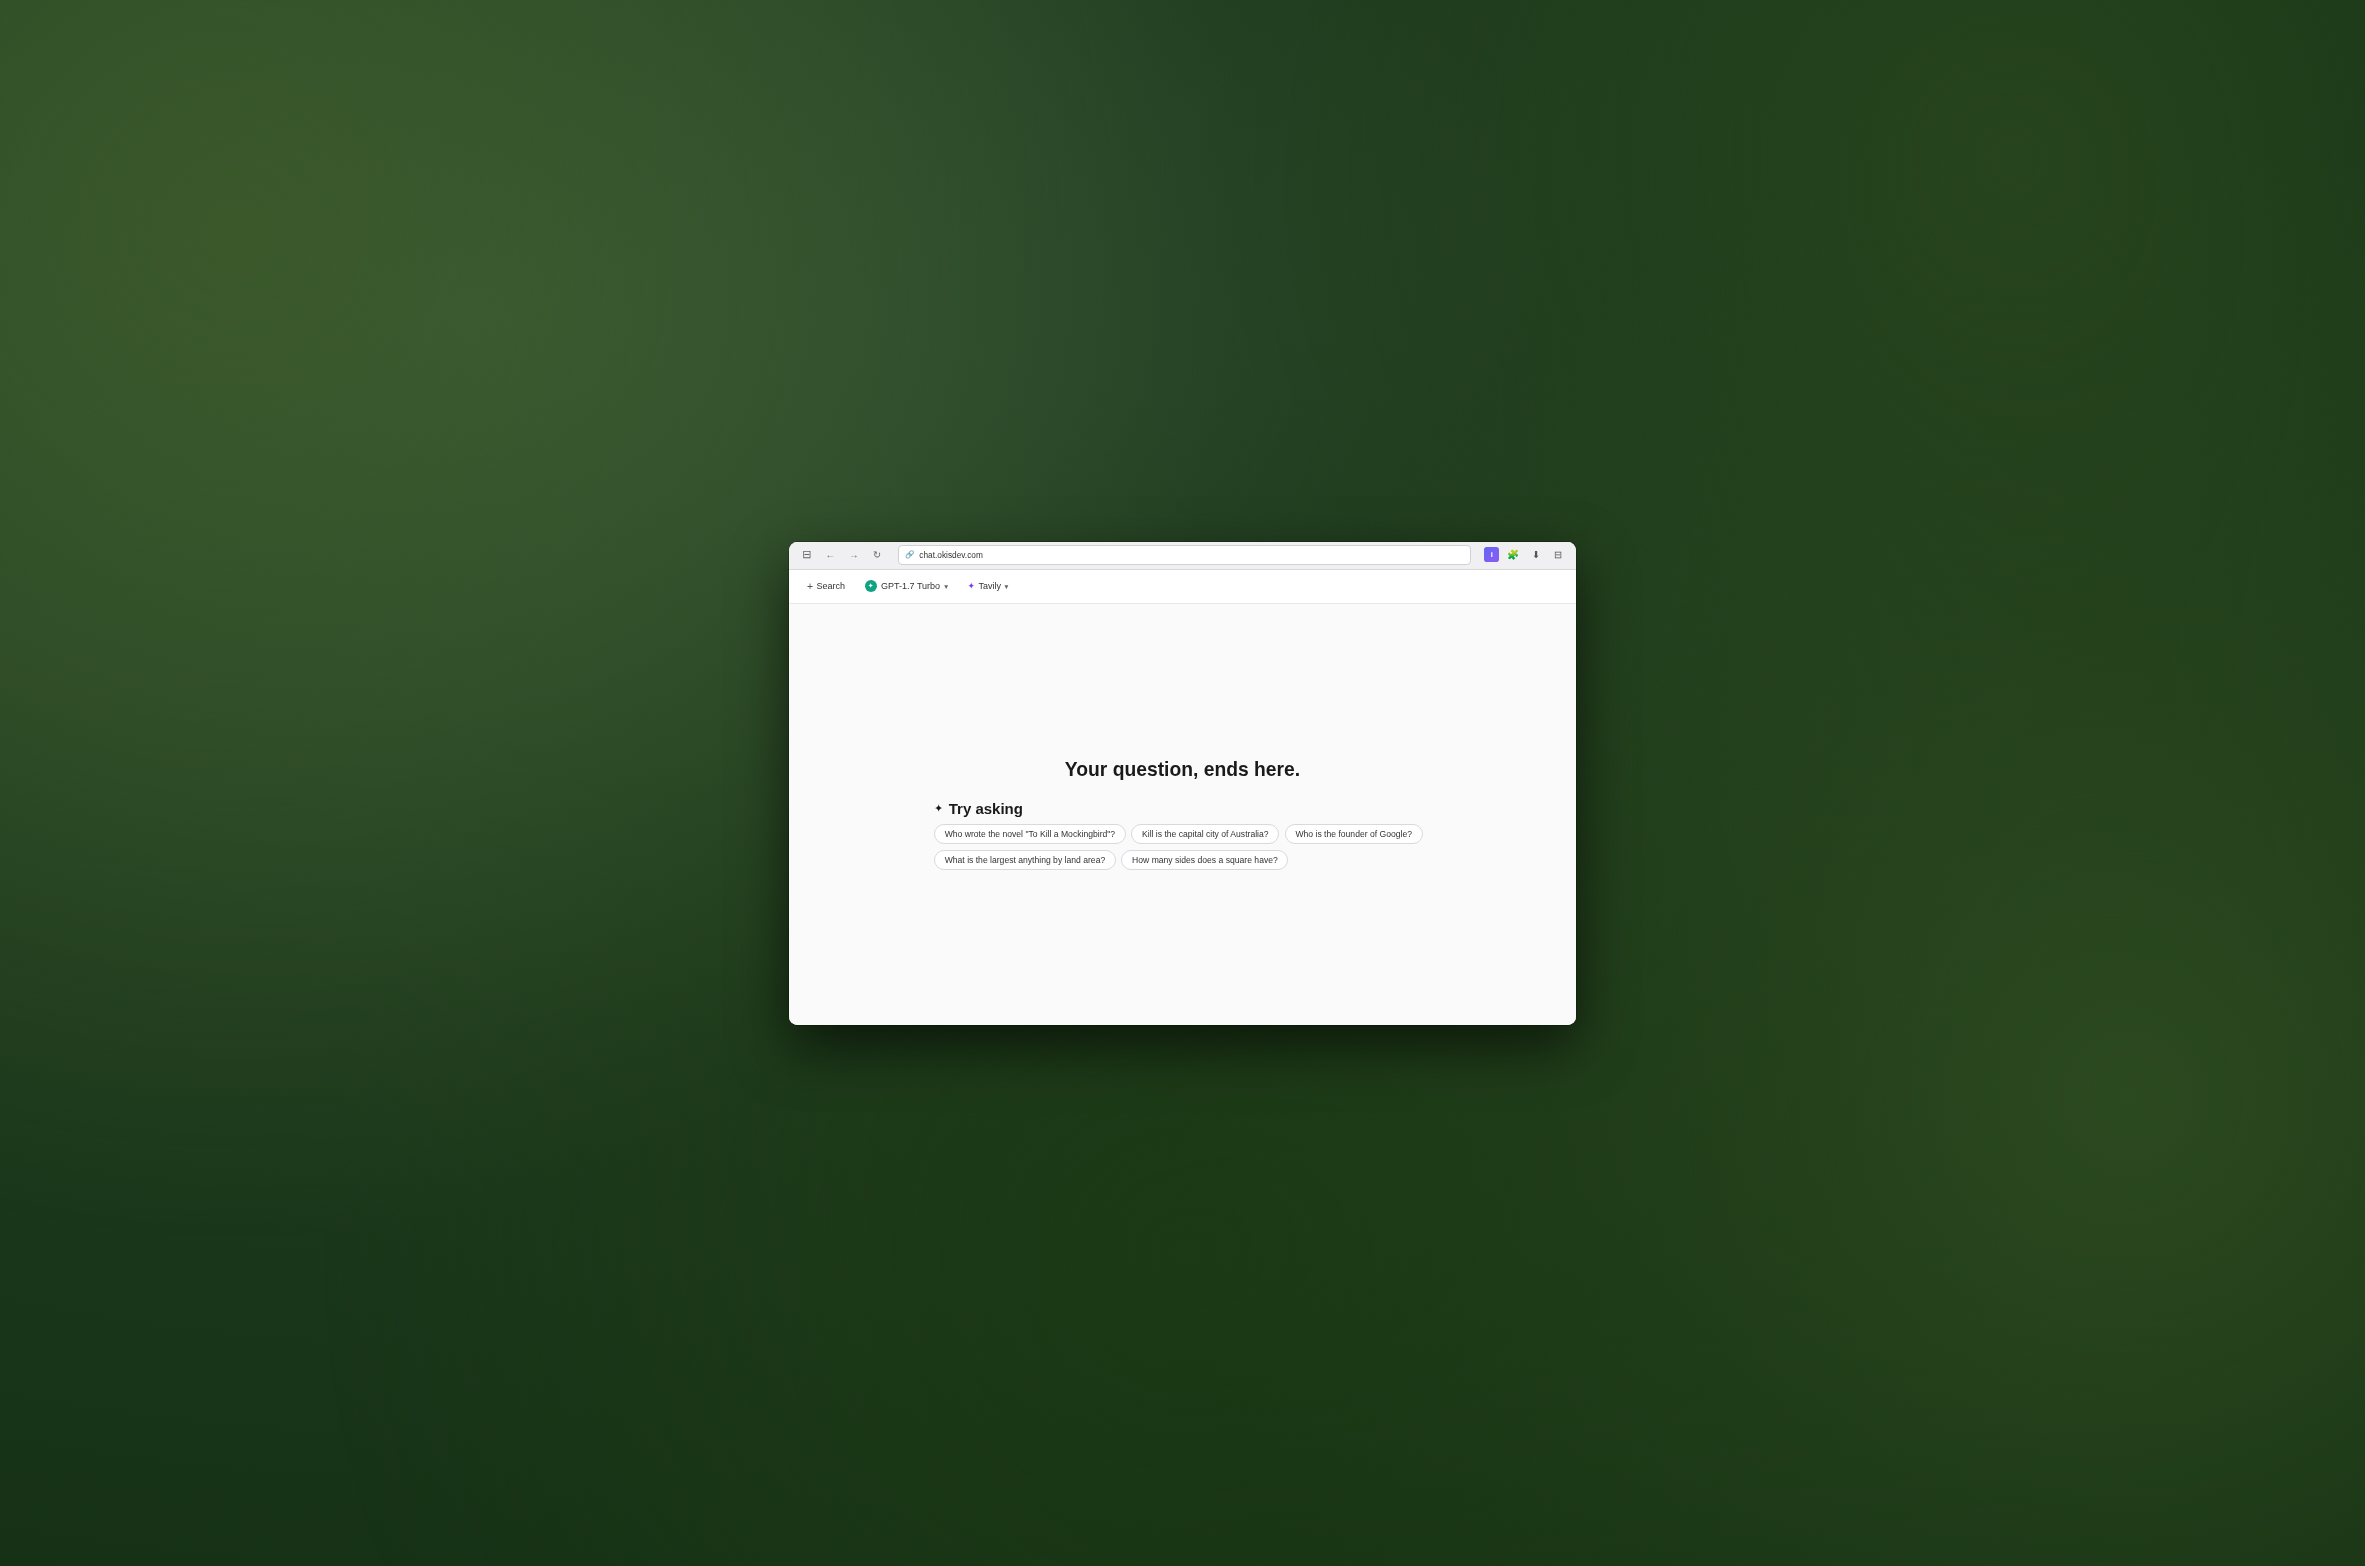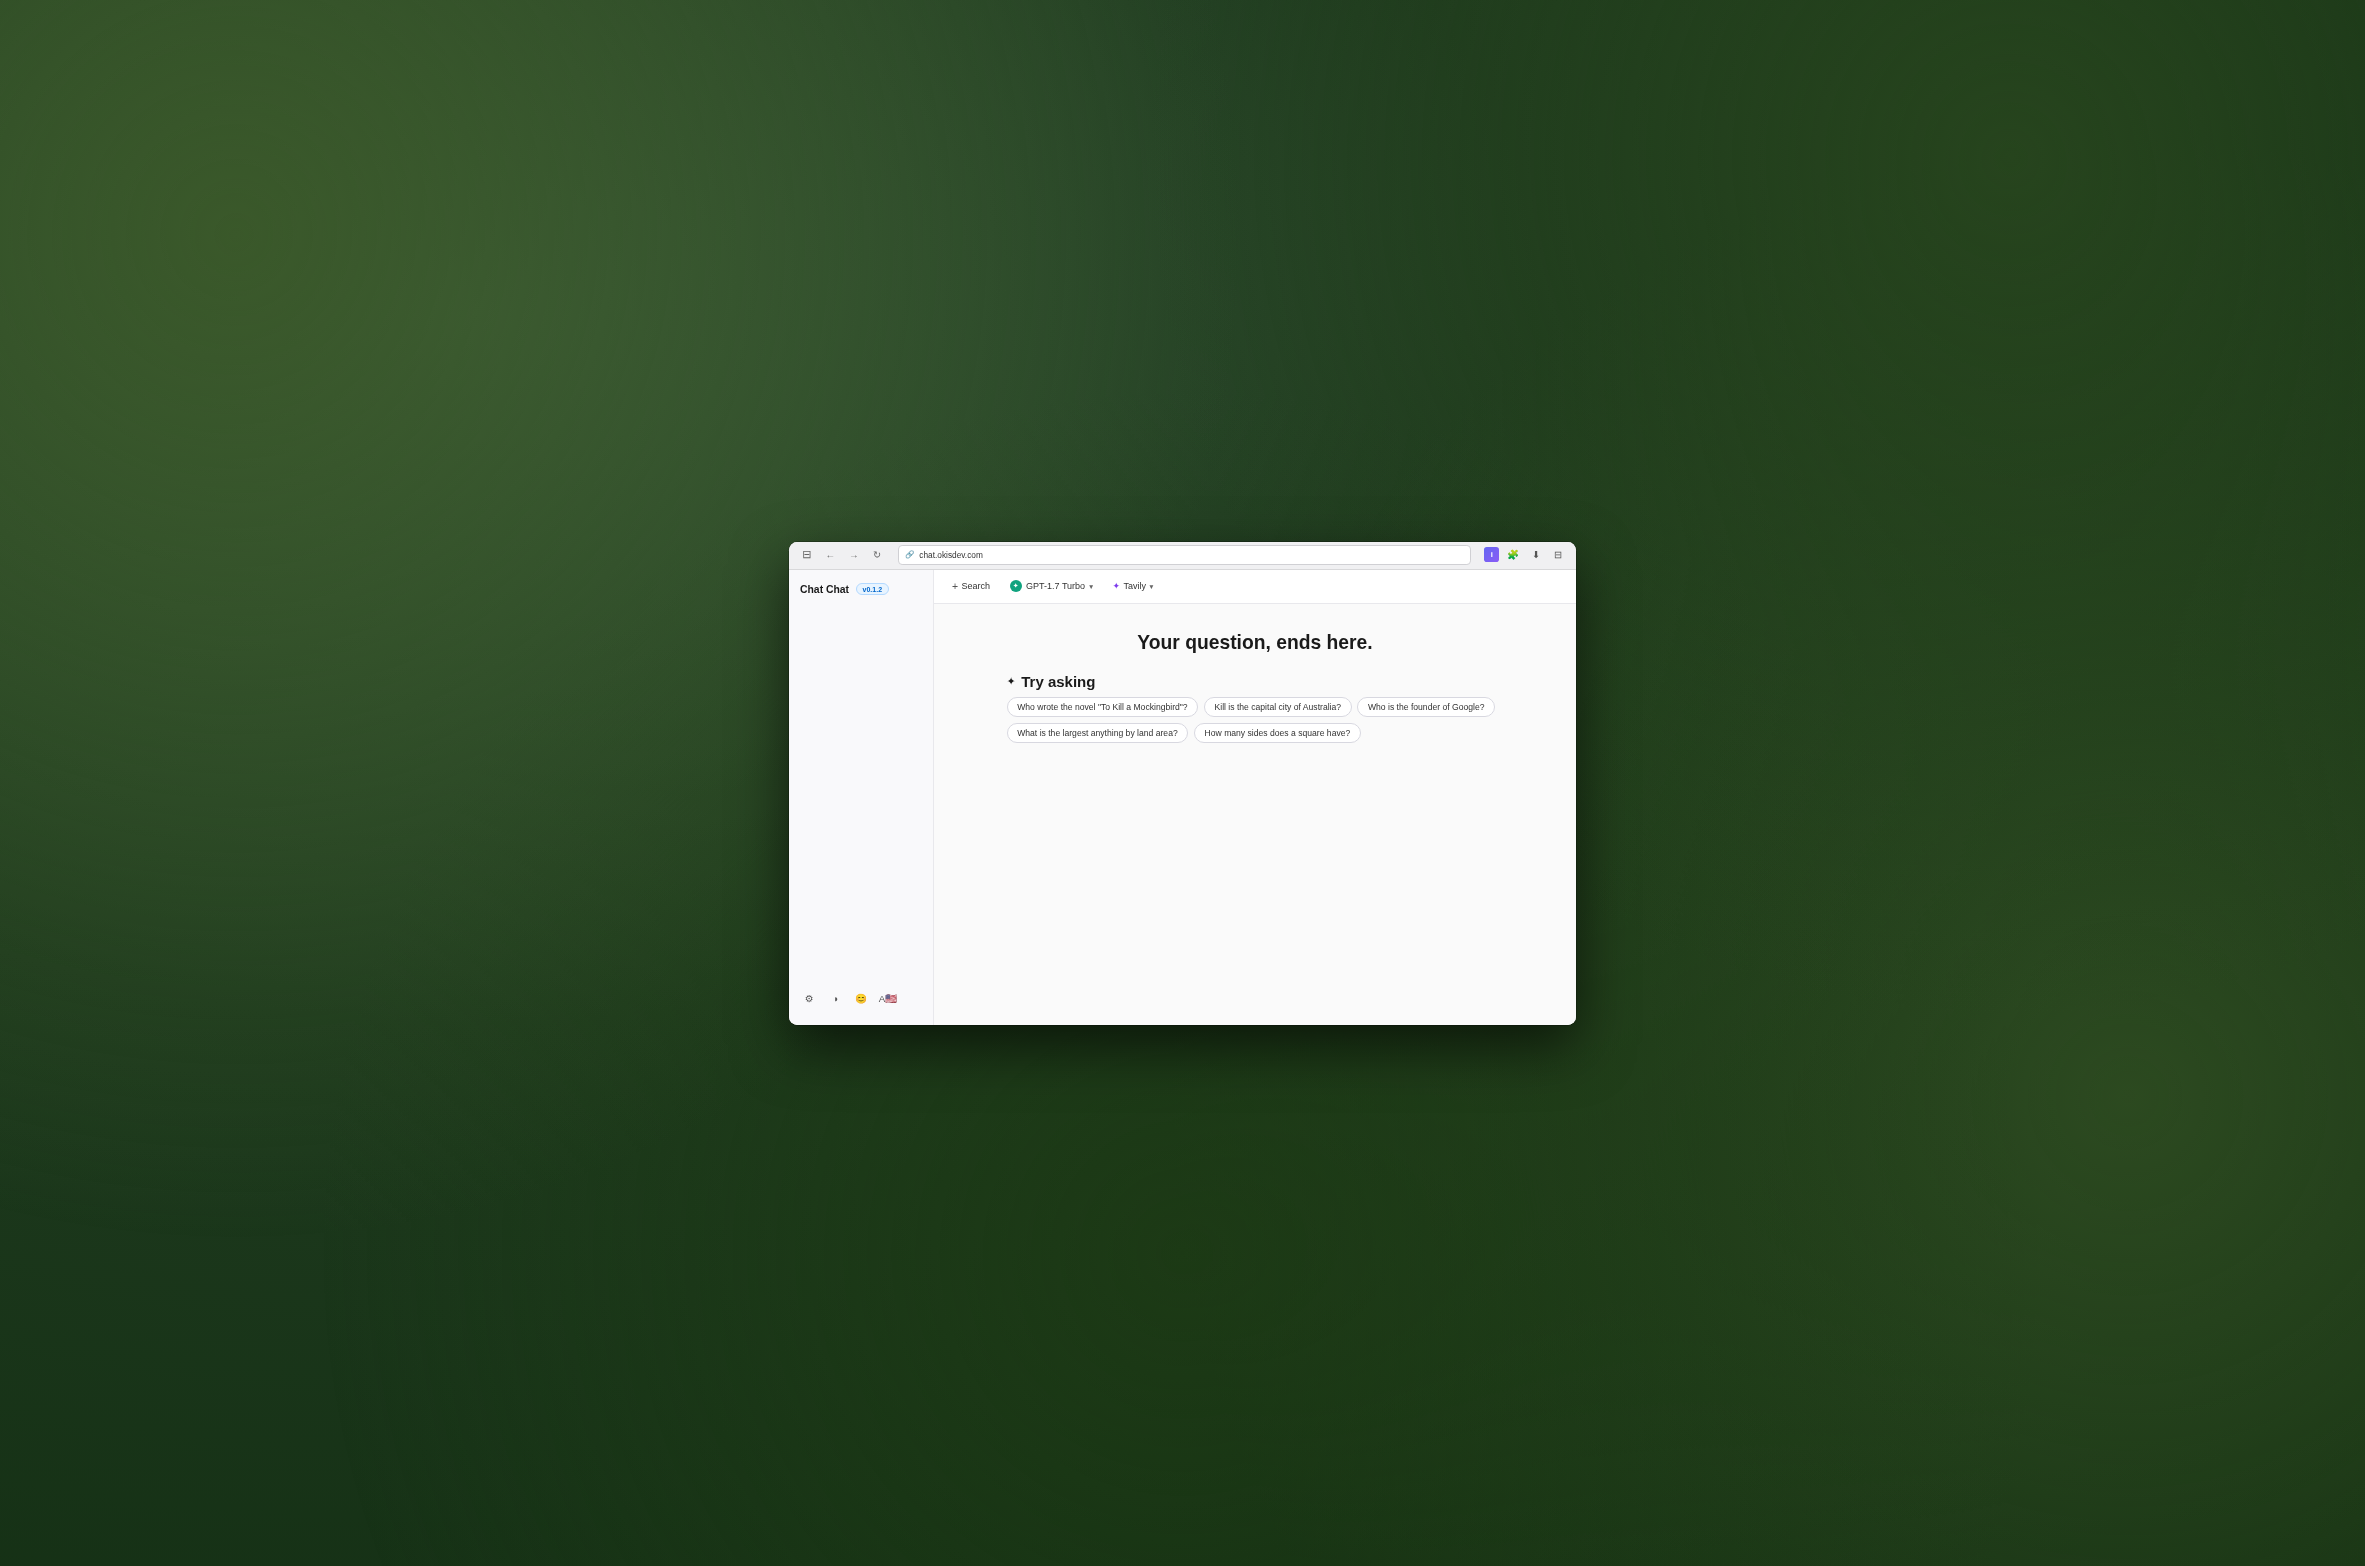--- a/index.html
+++ b/index.html
@@ -279,21 +279,21 @@
     }
 
     .chevron-icon { font-size: 7.6px; color: #666; }
 
     
     .chat-area {
       flex: 1;
       display: flex;
       flex-direction: column;
       align-items: center;
-      justify-content: flex-start;
+      justify-content: center;
       padding: 28px 16.6px;
       gap: 19.3px;
     }
 
     .main-heading {
       font-size: 19.3px;
       font-weight: 700;
       color: #1a1a1a;
       text-align: center;
     }
@@ -438,38 +438,20 @@
         <div class="ext-icon">i</div>
       </button>
       <button class="browser-action-btn">🧩</button>
       <button class="browser-action-btn">⬇</button>
       <button class="browser-action-btn">⊟</button>
     </div>
   </div>
 
   <div class="app-container">
 
-    <div class="sidebar">
-      <div class="sidebar-header">
-        <span class="app-title">Chat Chat</span>
-        <span class="version-badge">v0.1.2</span>
-      </div>
-
-      <div class="sidebar-spacer"></div>
-
-      <div class="sidebar-footer">
-        <div class="footer-icon">⚙</div>
-        <div class="footer-icon">◑</div>
-        <div class="footer-icon">😊</div>
-        <div class="footer-icon">
-          <span>A</span>
-            <span class="flag-emoji">🇺🇸</span>
-        </div>
-      </div>
-    </div>
 
     <div class="main-content">
 
       <div class="toolbar">
         <button class="toolbar-btn">
           <span class="plus-icon">+</span>
           <span>Search</span>
         </button>
 
         <button class="model-btn">

